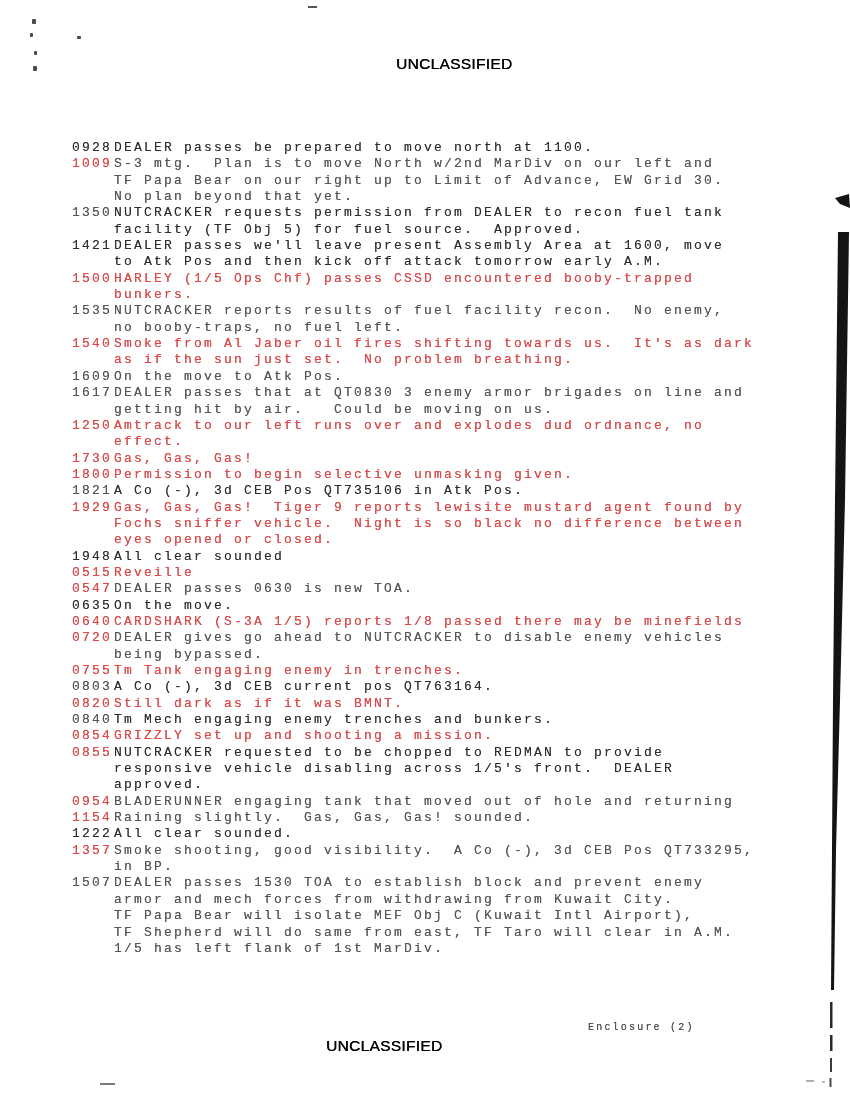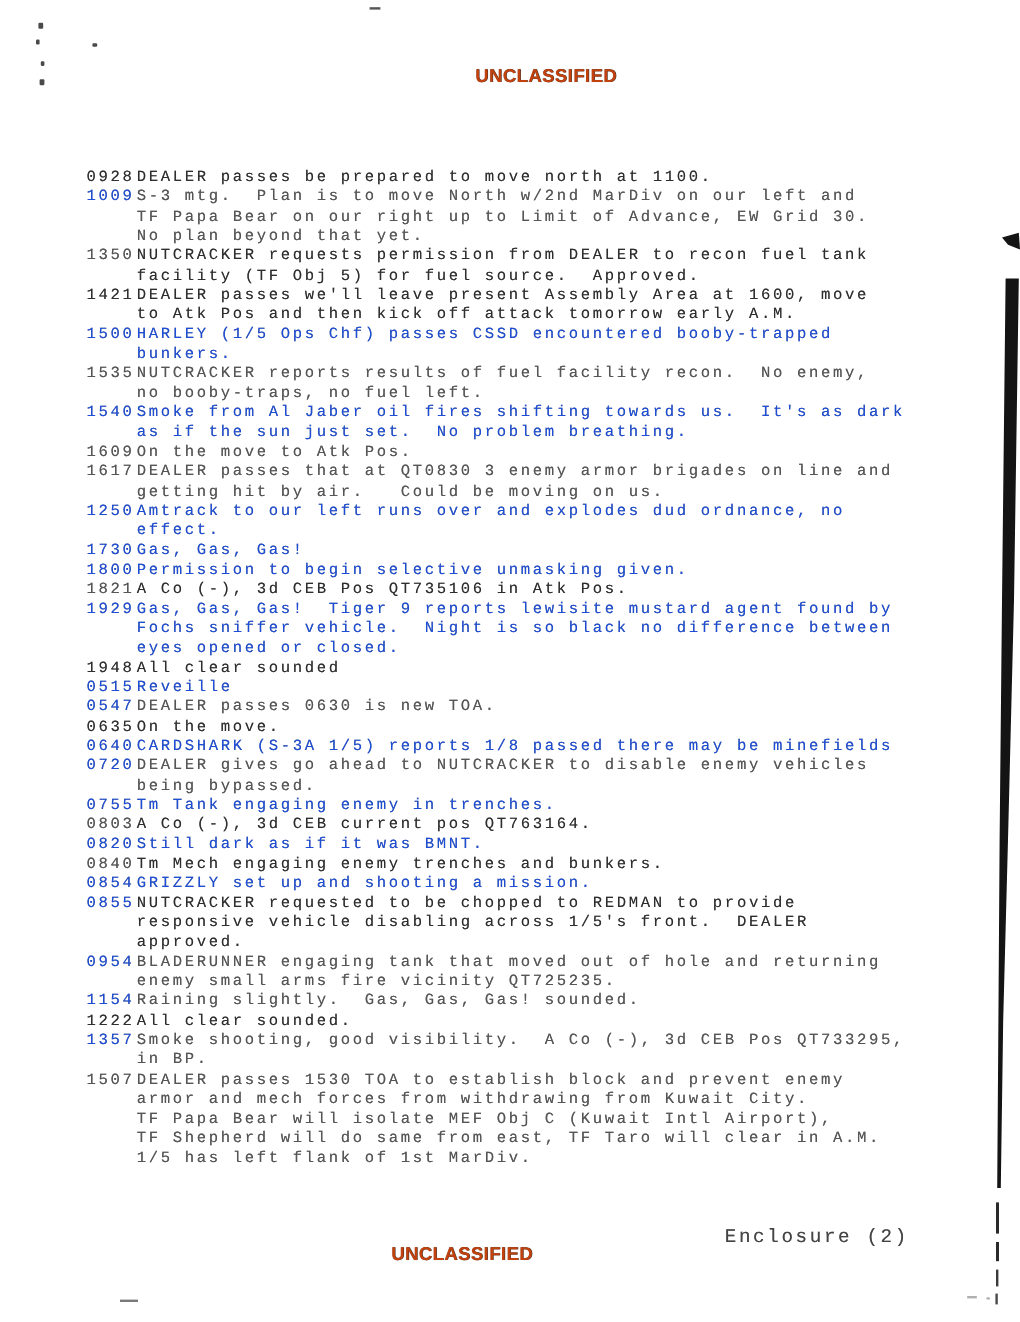--- a/index.html
+++ b/index.html
@@ -9,51 +9,50 @@
     height: 1102px;
     background: #ffffff;
     overflow: hidden;
     font-family: "Liberation Mono", "DejaVu Sans Mono", monospace;
   }
   
   .banner {
     position: absolute;
     font-family: "Liberation Sans", sans-serif;
     font-size: 15.5px;
-    color: #c2410c;
+    color: #000000;
     letter-spacing: 0.3px;
     text-shadow: 0.4px 0 0 rgba(0,0,0,0.75), 0 0 0.6px rgba(0,0,0,0.4);
     white-space: pre;
-    font-weight: bold;
   }
   .banner-top { left: 396px; top: 55px; }
   .banner-bottom { left: 326px; top: 1037px; }
   
   .log {
     position: absolute;
     left: 72px;
     top: 140px;
     width: 756px;
     font-size: 13px;
     line-height: 16.35px;
     letter-spacing: 2.2px;
     text-shadow: 0 0 0.55px rgba(30,30,30,0.55);
   }
   .entry { display: flex; align-items: flex-start; }
   .time { width: 42px; flex: 0 0 42px; white-space: pre; }
   .lines { flex: 1 1 auto; }
   .line { white-space: pre; }
   .tone-dark  { color: #2e2e2e; }
   .tone-mid   { color: #565656; }
-  .tone-light { color: #1d4ed8; }
+  .tone-light { color: #ef4444; }
   .enclosure {
     position: absolute;
-    left: 604px;
+    left: 588px;
     top: 1022px;
-    font-size: 16px;
+    font-size: 10px;
     letter-spacing: 2.2px;
     color: #444444;
     white-space: pre;
     text-shadow: 0 0 0.55px rgba(30,30,30,0.5);
   }
   
   .speck { position: absolute; background: #4a4a4a; border-radius: 1px; }
   .dash  { position: absolute; background: #6f6f6f; }
   .edge-artifact { position: absolute; left: 828px; top: 190px; }
 </style>
@@ -240,21 +239,20 @@
         <div class="lines">
           <div class="line">NUTCRACKER requested to be chopped to REDMAN to provide</div>
           <div class="line">responsive vehicle disabling across 1/5's front.  DEALER</div>
           <div class="line">approved.</div>
         </div>
       </div>
       <div class="entry tone-mid">
         <div class="time tone-light">0954</div>
         <div class="lines">
           <div class="line">BLADERUNNER engaging tank that moved out of hole and returning</div>
-          <div class="line">enemy small arms fire vicinity QT725235.</div>
         </div>
       </div>
       <div class="entry tone-mid">
         <div class="time tone-light">1154</div>
         <div class="lines">
           <div class="line">Raining slightly.  Gas, Gas, Gas! sounded.</div>
         </div>
       </div>
       <div class="entry tone-dark">
         <div class="time">1222</div>

